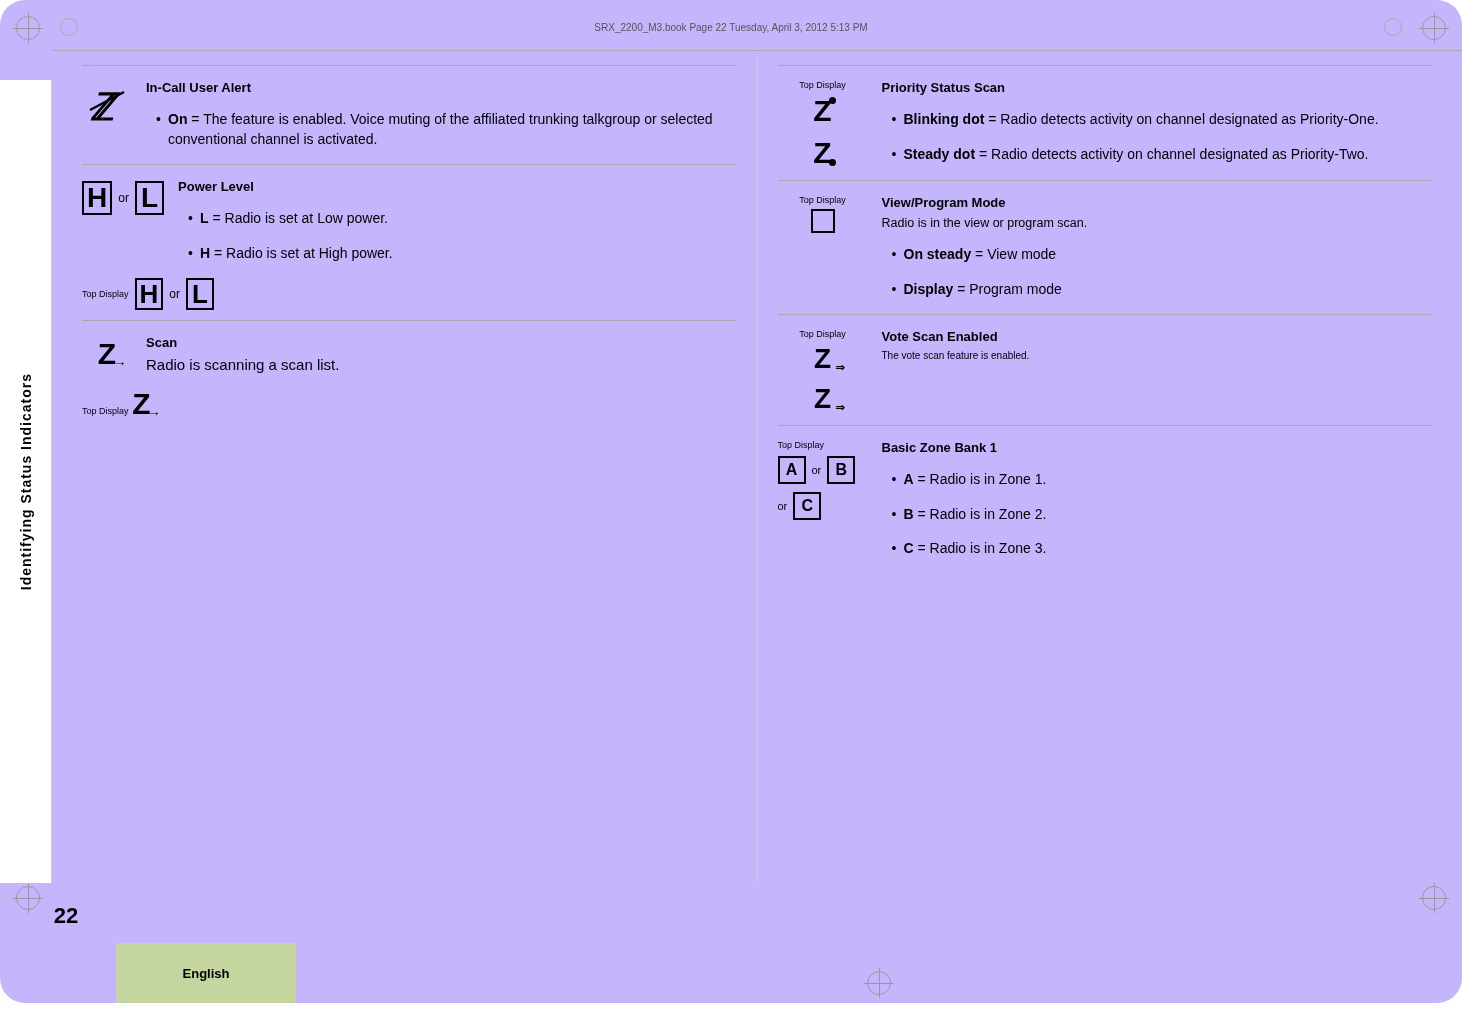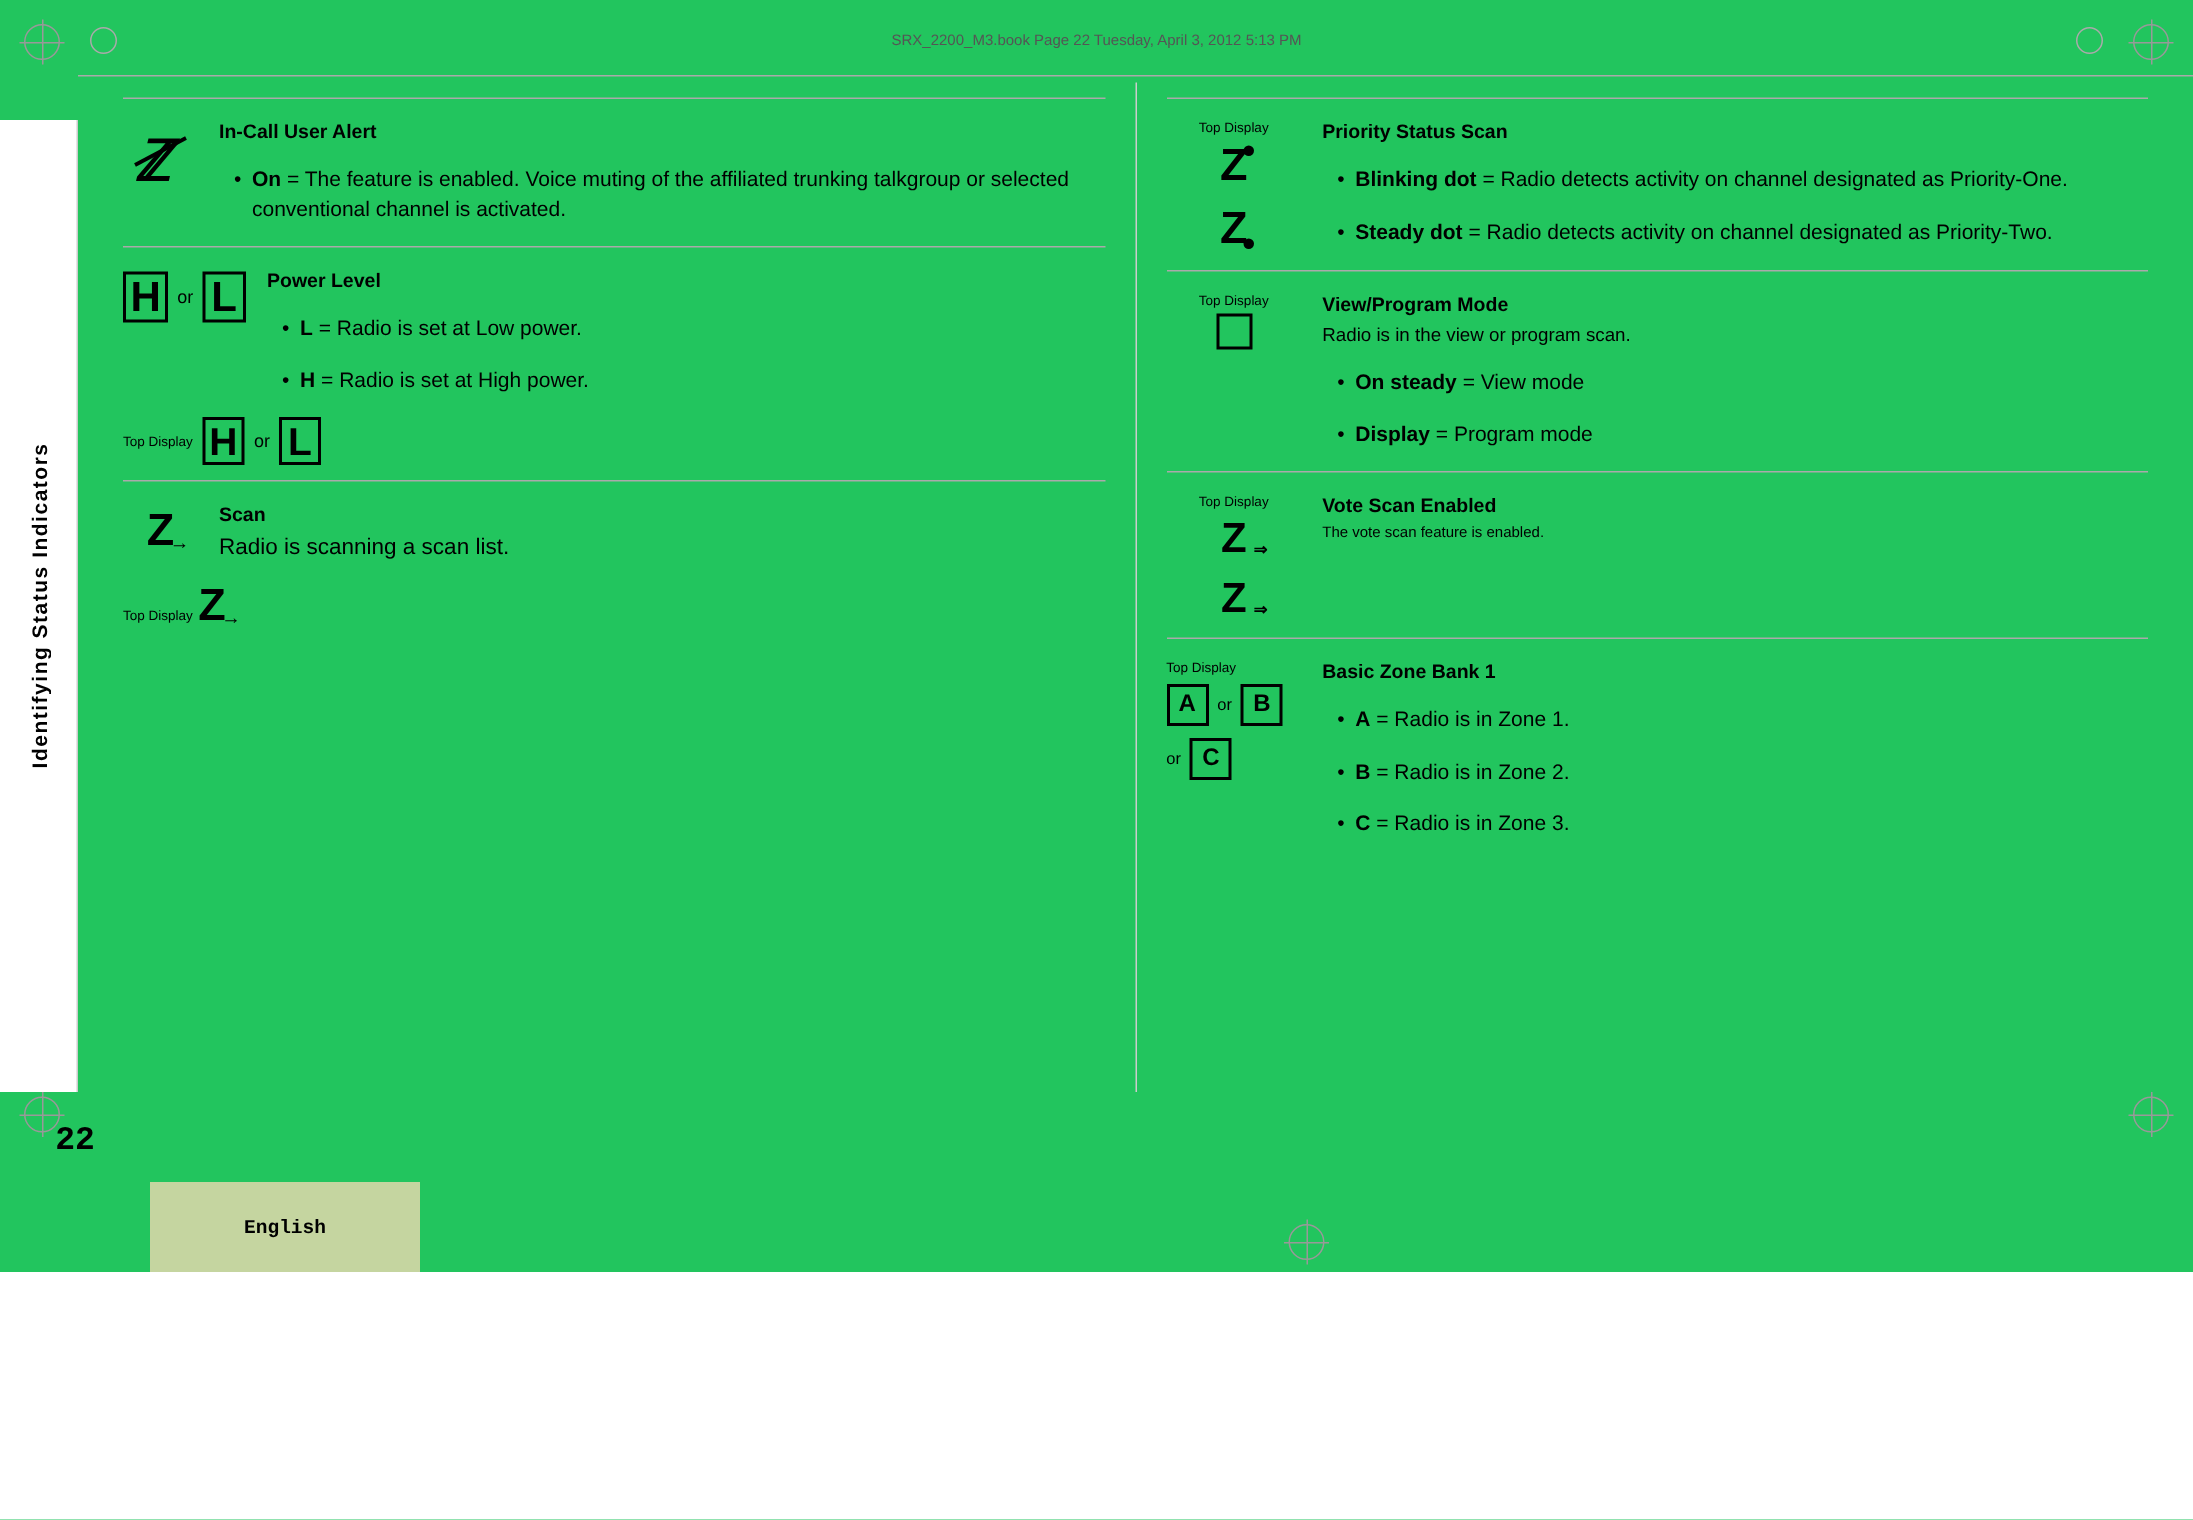--- a/index.html
+++ b/index.html
@@ -10,23 +10,24 @@
       color: #000000;
       width: 1462px;
       height: 1013px;
       overflow: hidden;
       position: relative;
     }
 
     
     .page {
       width: 1462px;
-      height: 848px;
-      background: #22c55e;
+      height: 1003px;
+      background: #c4b5fd;
       position: relative;
+      border-radius: 25px;
     }
 
     
     .header-bar {
       position: absolute;
       top: 18px;
       left: 60px;
       right: 60px;
       font-size: 10px;
       color: #555;
@@ -126,25 +127,24 @@
       left: 0;
     }
     .bullet-list li b {
       font-weight: bold;
     }
 
     
     .bottom-bar {
       position: absolute;
       bottom: 0;
-      left: 0;
+      left: 16px;
       right: 0;
       height: 120px;
       display: flex;
-      font-family: Liberation Mono, monospace;
     }
     .page-number-area {
       width: 100px;
       display: flex;
       align-items: flex-start;
       justify-content: center;
       padding-top: 20px;
       font-size: 22px;
       font-weight: bold;
     }

